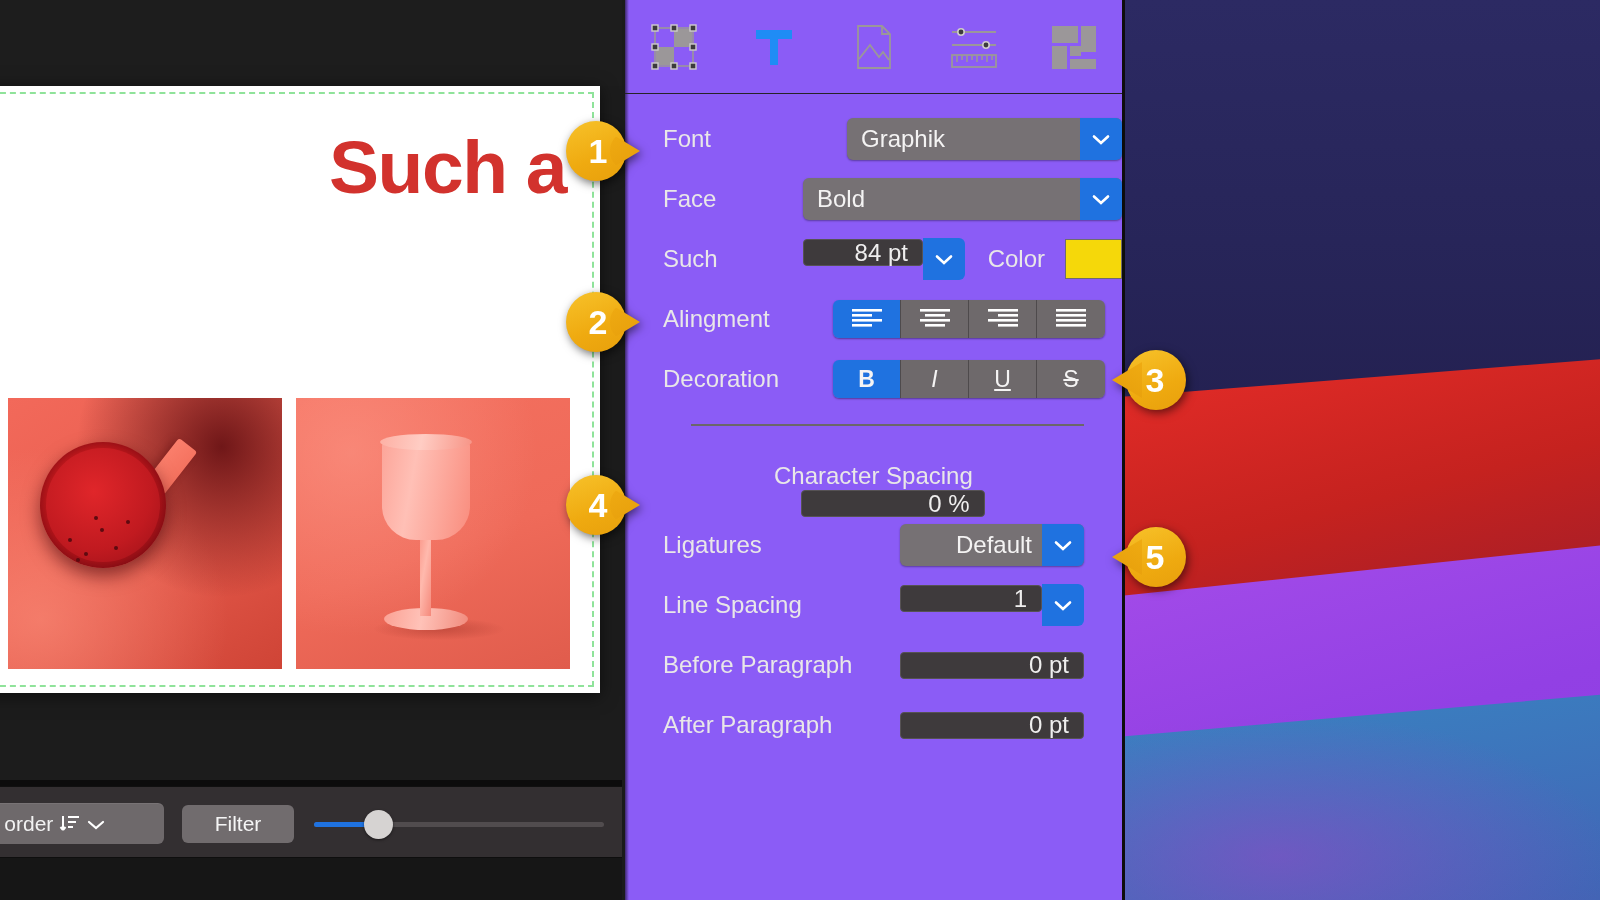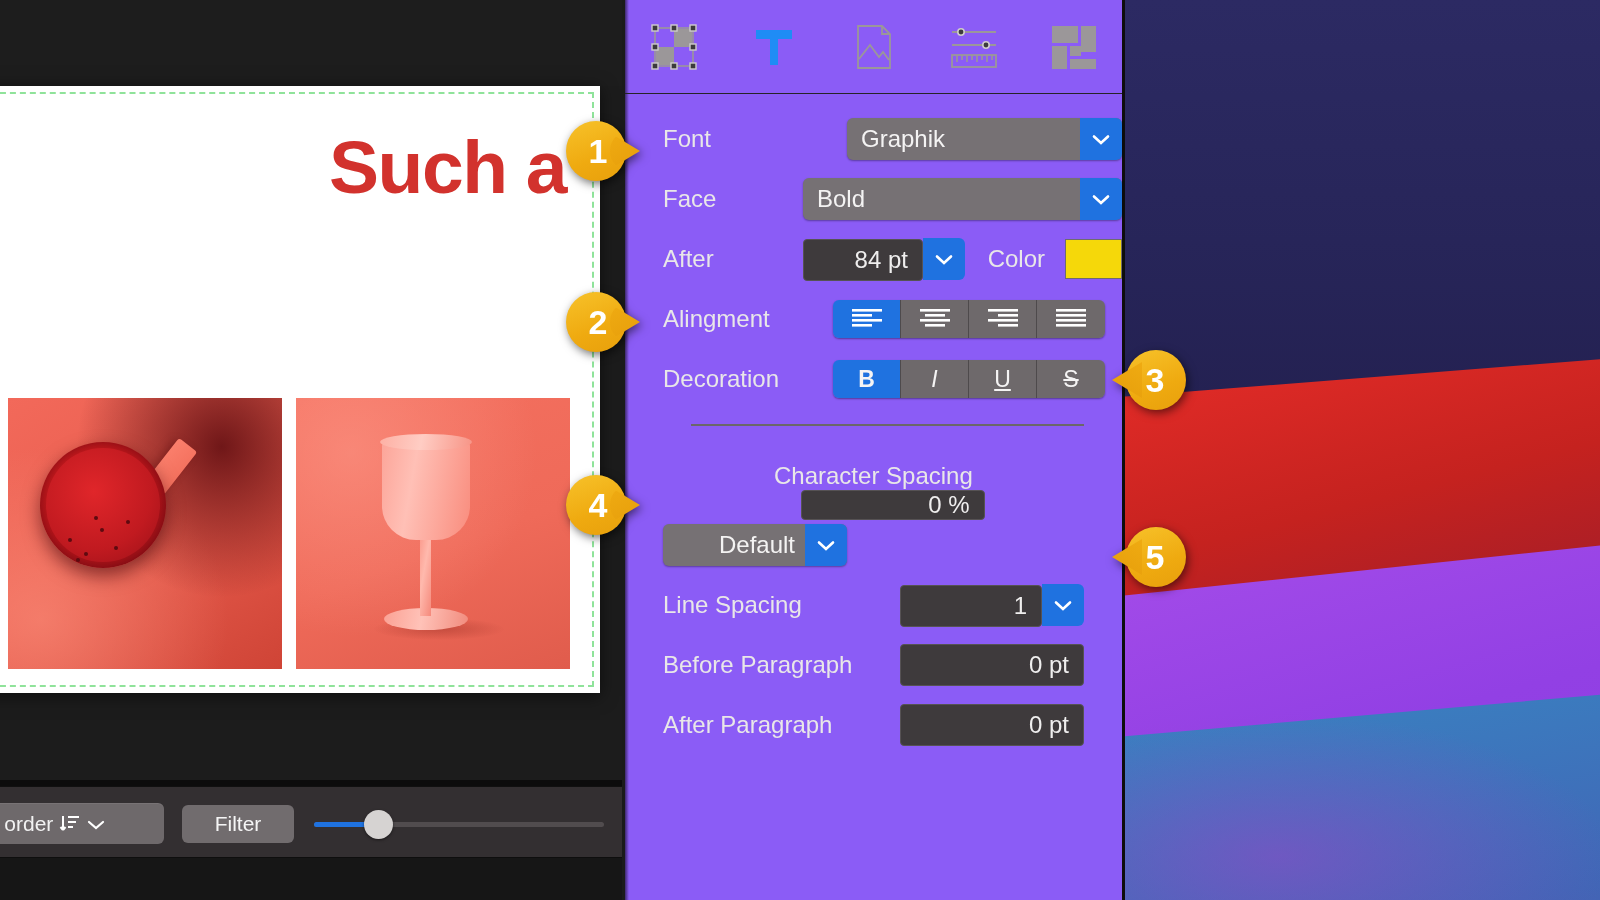--- a/index.html
+++ b/index.html
@@ -248,21 +248,21 @@
     padding-left: 14px;
     overflow: hidden;
     box-shadow: 0 1px 2px rgba(0,0,0,.35);
   }
   .select .chev-box {
     position: absolute; right: 0; top: 0; bottom: 0; width: 42px;
     background: #1f72e0;
     display: flex; align-items: center; justify-content: center;
   }
   .field {
-    height: 42px; border-radius: 4px;
+    height: 27px; border-radius: 4px;
     background: #3e3a3c;
     border: 1px solid #565254;
     display: flex; align-items: center; justify-content: flex-end;
     color: #efeeee; font-size: 24px;
     padding-right: 14px;
   }
 
   .seg {
     display: flex; border-radius: 6px; overflow: hidden;
     box-shadow: 0 1px 2px rgba(0,0,0,.4);
@@ -508,21 +508,21 @@
           <span>Bold</span>
           <span class="chev-box">
             <svg width="20" height="13" viewBox="0 0 20 13">
                 <path d="M3 3.5 L10 10 L17 3.5" stroke="#fff" stroke-width="2.6" fill="none" stroke-linecap="round"></path>
               </svg>
           </span>
         </div>
       </div>
 
       <div class="row">
-        <div class="lbl lbl-w">After</div>
+        <div class="lbl lbl-w">Such</div>
         <div style="position:relative; width:160px; height:42px;">
           <div class="field" style="width:120px; position:absolute; left:0; top:1px;">
             <span>84 pt</span>
           </div>
           <div style="position:absolute; left:120px; top:0; width:42px; height:42px; background:#1f72e0; border-radius:0 6px 6px 0; display:flex; align-items:center; justify-content:center;">
             <svg width="20" height="13" viewBox="0 0 20 13">
                 <path d="M3 3.5 L10 10 L17 3.5" stroke="#fff" stroke-width="2.6" fill="none" stroke-linecap="round"></path>
               </svg>
           </div>
         </div>
@@ -593,20 +593,21 @@
       <div class="divider"></div>
 
       <div class="row" style="margin-top:36px;flex-direction:column;">
         <div class="lbl" style="width:237px;">Character Spacing</div>
         <div class="field" style="width:184px;">
           <span>0 %</span>
         </div>
       </div>
 
       <div class="row">
+        <div class="lbl" style="width:237px;">Ligatures</div>
         <div class="select" style="width:184px; justify-content:flex-end; padding-left:0; padding-right:52px;">
           <span>Default</span>
           <span class="chev-box">
             <svg width="20" height="13" viewBox="0 0 20 13">
                 <path d="M3 3.5 L10 10 L17 3.5" stroke="#fff" stroke-width="2.6" fill="none" stroke-linecap="round"></path>
               </svg>
           </span>
         </div>
       </div>
 

